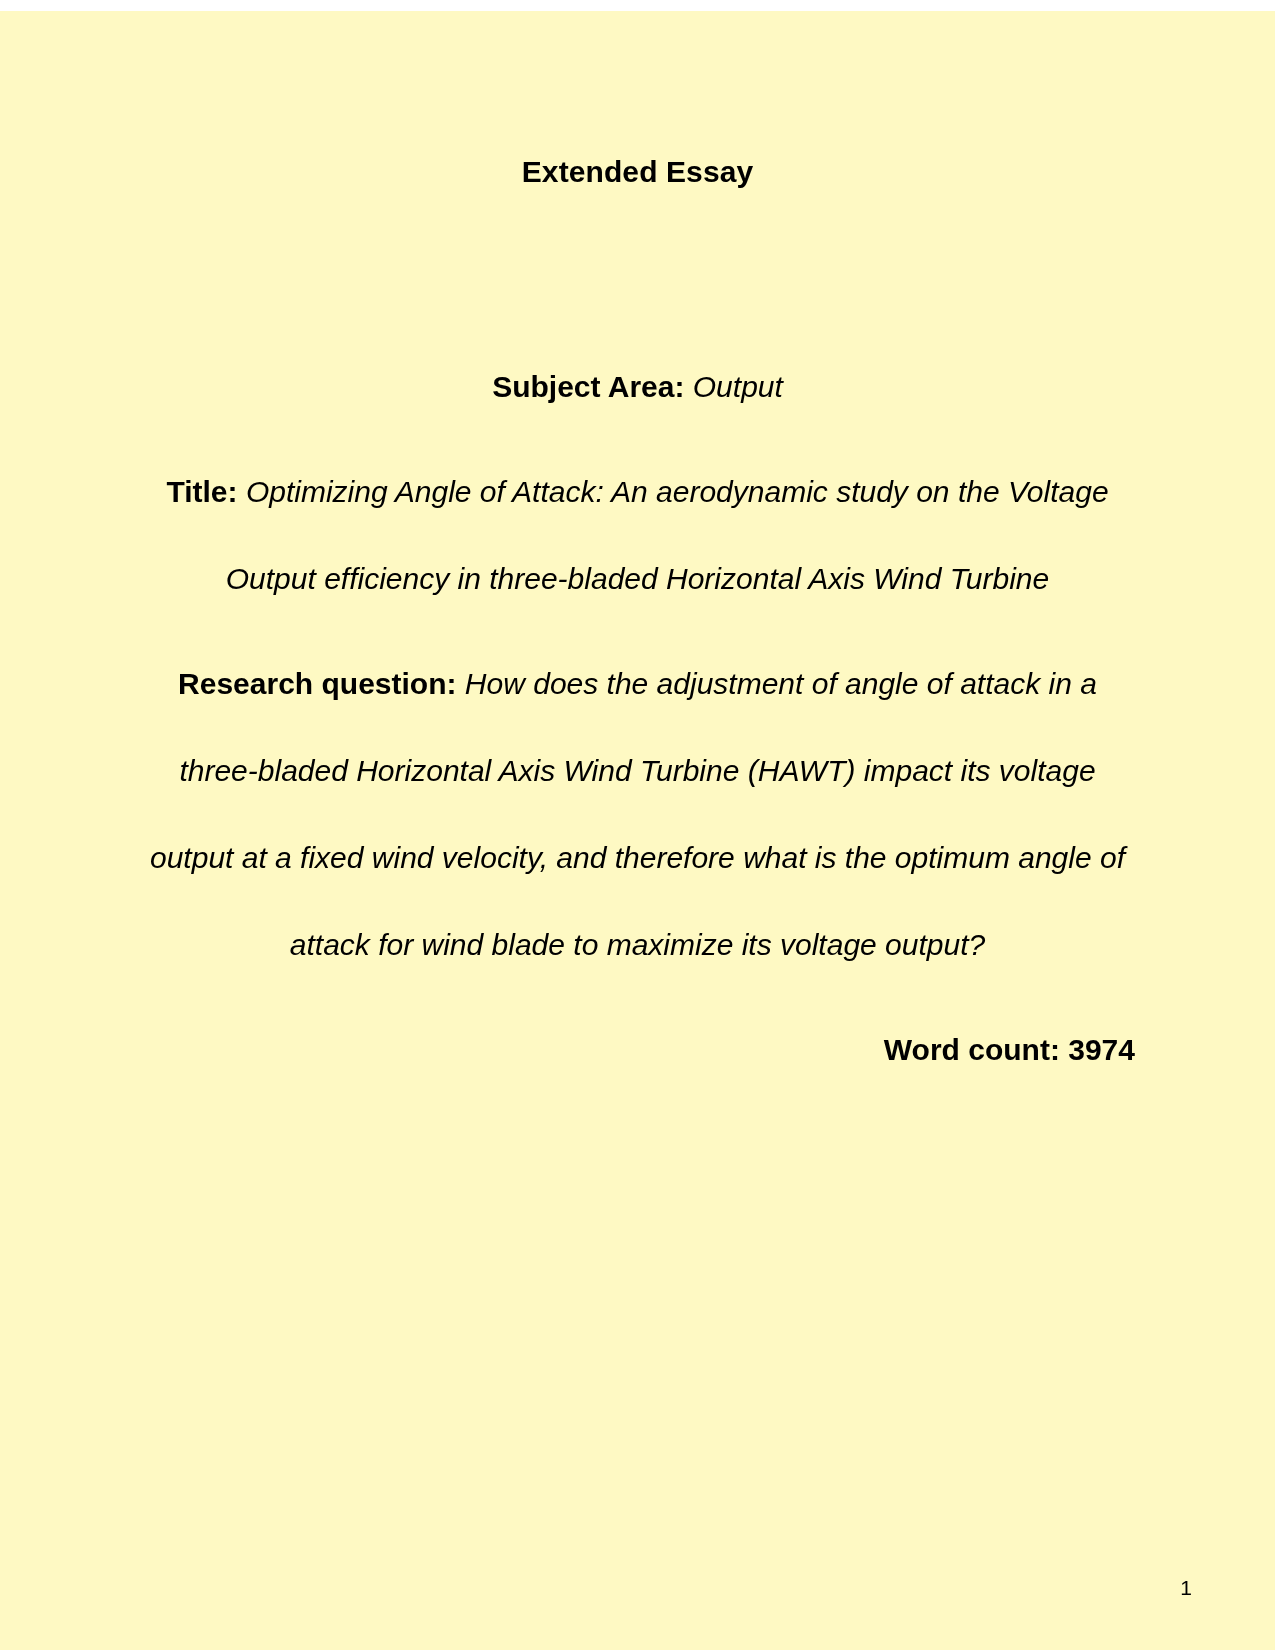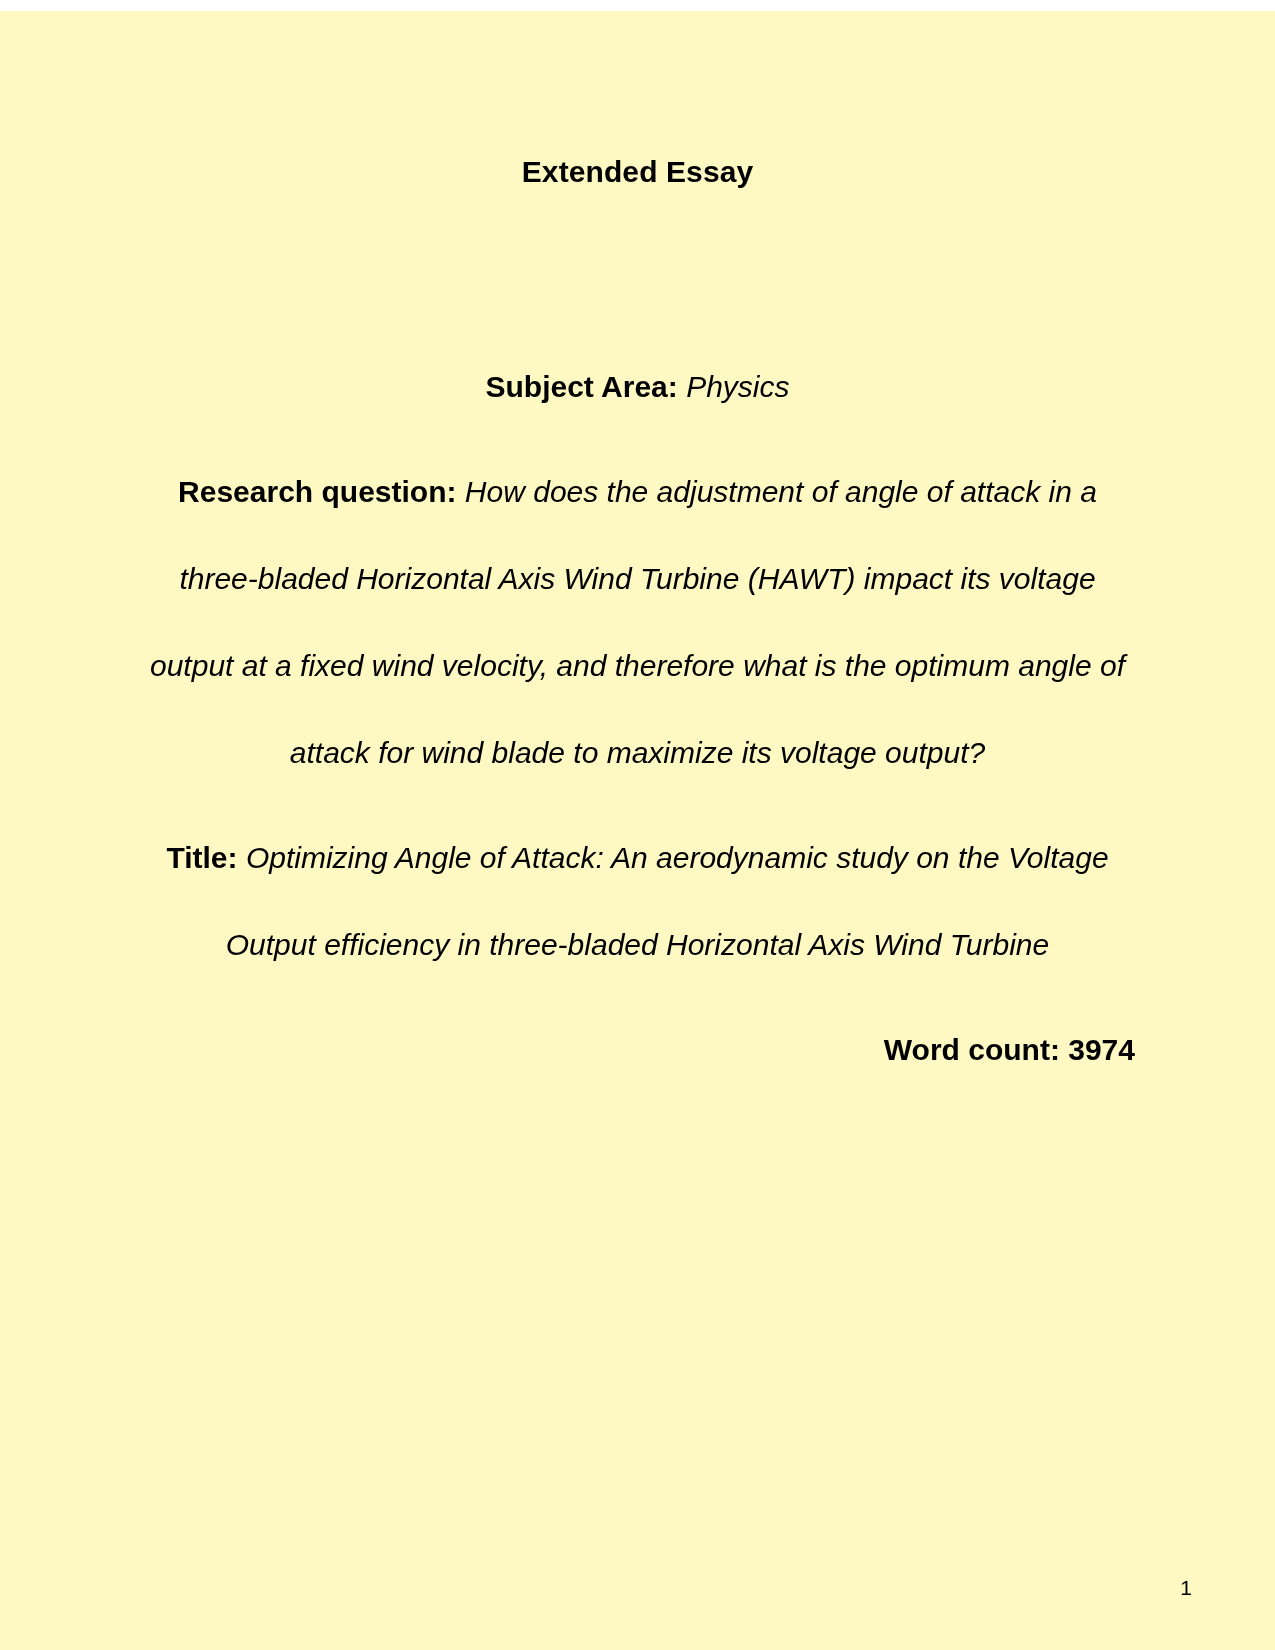--- a/index.html
+++ b/index.html
@@ -80,31 +80,31 @@
 <body>
 
 <div class="page">
 
   <div class="content">
 
     <h1 class="doc-heading">Extended Essay</h1>
 
     <p class="block subject-block">
       <span class="lbl">Subject Area:</span>
-      <span class="val">Physics</span>
+      <span class="val">Output</span>
+    </p>
+
+    <p class="block title-block">
+      <span class="lbl">Title:</span>
+      <span class="val">Optimizing Angle of Attack: An aerodynamic study on the Voltage Output efficiency in three-bladed Horizontal Axis Wind Turbine</span>
     </p>
 
     <p class="block rq-block">
       <span class="lbl">Research question:</span>
       <span class="val">How does the adjustment of angle of attack in a three-bladed Horizontal Axis Wind Turbine (HAWT) impact its voltage output at a fixed wind velocity, and therefore what is the optimum angle of attack for wind blade to maximize its voltage output?</span>
-    </p>
-
-    <p class="block title-block">
-      <span class="lbl">Title:</span>
-      <span class="val">Optimizing Angle of Attack: An aerodynamic study on the Voltage Output efficiency in three-bladed Horizontal Axis Wind Turbine</span>
     </p>
 
     <p class="wordcount-block">Word count: 3974</p>
 
   </div>
 
   <div class="page-number">1</div>
 
 </div>
 

